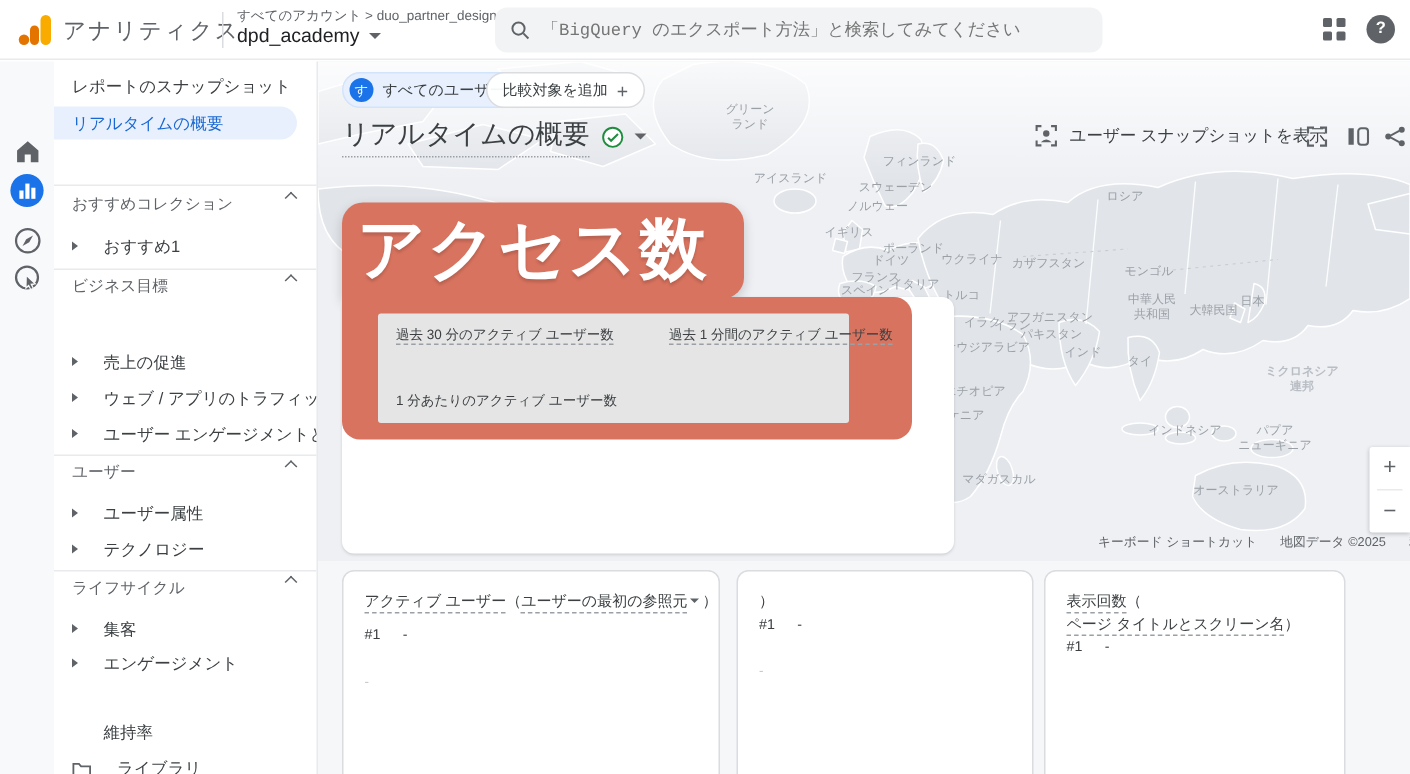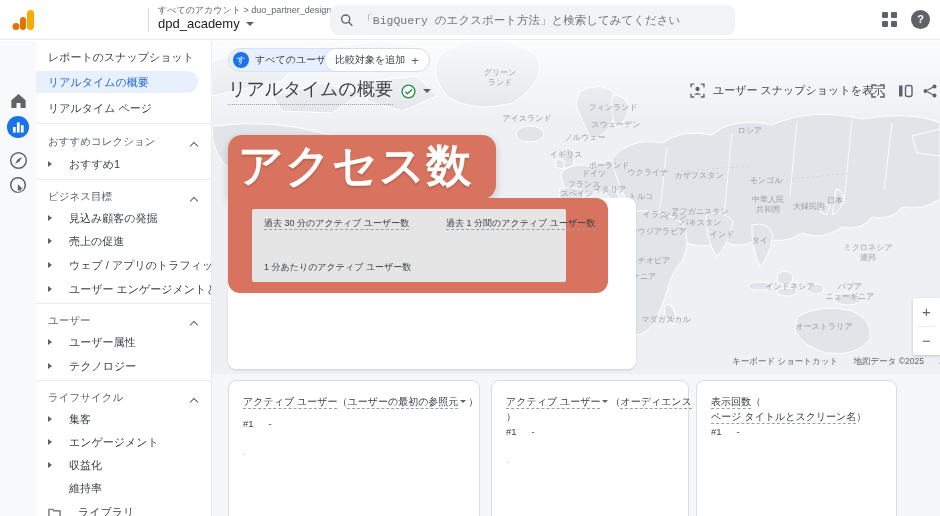--- a/index.html
+++ b/index.html
@@ -30,21 +30,21 @@
   #rail { position:absolute; left:0; top:41px; width:36px; height:475px; background:#f8f9fa; z-index:40; }
   .rail-icon { position:absolute; left:6px; width:24px; height:24px; display:flex; align-items:center;
     justify-content:center; cursor:pointer; }
 
   
   #sidebar { position:absolute; left:36px; top:41px; width:176px; height:475px; background:#fff;
     border-right:1px solid #e8eaed; z-index:40; overflow:hidden; }
   .nav-item { position:absolute; left:0; width:100%; height:22px; display:flex; align-items:center;
     padding-left:12px; font-size:11px; color:#3c4043; font-weight:500; cursor:pointer; white-space:nowrap; }
   .nav-item.active { background:#e8f0fe; color:#1967d2; border-radius:0 16px 16px 0; width:162px; }
-  .nav-section { position:absolute; left:0; width:100%; height:20px; display:flex; align-items:flex-end;
+  .nav-section { position:absolute; left:0; width:100%; height:20px; display:flex; align-items:flex-start;
     padding:0 14px 0 12px; font-size:10.5px; color:#5f6368; cursor:pointer; }
   .nav-section .chev-up { margin-left:auto; }
   .chev-up { width:6px; height:6px; border-top:1.5px solid #5f6368; border-right:1.5px solid #5f6368;
     transform:rotate(-45deg); display:inline-block; }
   .nav-child { position:absolute; left:0; width:100%; height:22px; display:flex; align-items:center;
     padding-left:12px; gap:17px; font-size:11px; color:#3c4043; font-weight:500; cursor:pointer; white-space:nowrap; }
   .tri-right { width:0; height:0; border-top:3.5px solid transparent; border-bottom:3.5px solid transparent;
     border-left:4.5px solid #5f6368; display:inline-block; flex:none; }
   .tri-right.hidden { visibility:hidden; }
   .side-divider { position:absolute; left:0; width:176px; height:1px; background:#e8eaed; }
@@ -116,20 +116,21 @@
 </style>
 </head>
 <body>
 
 <div id="header">
   <svg id="logo" viewBox="0 0 24 22">
     <rect x="15" y="1" width="7" height="20" rx="3.5" fill="#f9ab00"></rect>
     <rect x="8" y="8" width="6" height="13" rx="3" fill="#e37400"></rect>
     <circle cx="4" cy="17.5" r="3.5" fill="#e37400"></circle>
   </svg>
+  <div id="app-title">アナリティクス</div>
   <div id="header-divider"></div>
   <div id="breadcrumb">すべてのアカウント &gt; duo_partner_design</div>
   <div id="account-row">
     <span>dpd_academy</span>
     <span class="caret-down"></span>
   </div>
   <div id="search-bar">
     <svg width="14" height="14" viewBox="0 0 14 14">
       <circle cx="6" cy="6" r="4.3" fill="none" stroke="#5f6368" stroke-width="1.4"></circle>
       <line x1="9.4" y1="9.4" x2="13" y2="13" stroke="#5f6368" stroke-width="1.4"></line>
@@ -173,43 +174,36 @@
   </div>
 </div>
 
 <div id="sidebar">
   <div class="nav-item" style="top:5px">
       <span>レポートのスナップショット</span>
     </div>
   <div class="nav-item active" style="top:30px">
       <span>リアルタイムの概要</span>
     </div>
-  <div class="nav-item" style="top:56px">
-      <span>リアルタイム ページ</span>
-    </div>
 
   <div class="side-divider" style="top:82px"></div>
   <div class="nav-section" style="top:88px">
     <span>おすすめコレクション</span>
     <span class="chev-up"></span>
   </div>
   <div class="nav-child" style="top:112px">
     <span class="tri-right"></span>
     <span>おすすめ1</span>
   </div>
 
   <div class="side-divider" style="top:138px"></div>
   <div class="nav-section" style="top:143px">
     <span>ビジネス目標</span>
     <span class="chev-up"></span>
   </div>
-  <div class="nav-child" style="top:166px">
-    <span class="tri-right"></span>
-    <span>見込み顧客の発掘</span>
-  </div>
   <div class="nav-child" style="top:189px">
     <span class="tri-right"></span>
     <span>売上の促進</span>
   </div>
   <div class="nav-child" style="top:213px">
     <span class="tri-right"></span>
     <span>ウェブ / アプリのトラフィック...</span>
   </div>
   <div class="nav-child" style="top:237px">
     <span class="tri-right"></span>
@@ -235,24 +229,20 @@
     <span>ライフサイクル</span>
     <span class="chev-up"></span>
   </div>
   <div class="nav-child" style="top:367px">
     <span class="tri-right"></span>
     <span>集客</span>
   </div>
   <div class="nav-child" style="top:390px">
     <span class="tri-right"></span>
     <span>エンゲージメント</span>
-  </div>
-  <div class="nav-child" style="top:413px">
-    <span class="tri-right"></span>
-    <span>収益化</span>
   </div>
   <div class="nav-child" style="top:436px">
     <span class="tri-right hidden"></span>
     <span>維持率</span>
   </div>
   <div class="nav-child" style="top:460px">
     <svg width="13" height="11" viewBox="0 0 14 11" style="flex:none">
       <path d="M1 2 h4 l1.5 1.8 H13 V10 H1 Z" fill="none" stroke="#5f6368" stroke-width="1.3"></path>
     </svg>
     <span>ライブラリ</span>
@@ -323,21 +313,21 @@
         <path d="M470,130 L540,125"></path>
           <path d="M560,140 L640,132"></path>
       </g>
     </svg>
     <div id="map-fade"></div>
 
     <span class="map-label" style="left:288px;top:37px">グリーン
 ランド</span>
     <span class="map-label" style="left:315px;top:78px">アイスランド</span>
     <span class="map-label" style="left:401px;top:67px">フィンランド</span>
-    <span class="map-label" style="left:404px;top:84px">スウェーデン</span>
+    <span class="map-label" style="left:385px;top:84px">スウェーデン</span>
     <span class="map-label" style="left:373px;top:97px">ノルウェー</span>
     <span class="map-label" style="left:354px;top:114px">イギリス</span>
     <span class="map-label" style="left:397px;top:125px">ポーランド</span>
     <span class="map-label" style="left:382px;top:133px">ドイツ</span>
     <span class="map-label" style="left:436px;top:132px">ウクライナ</span>
     <span class="map-label" style="left:372px;top:144px">フランス</span>
     <span class="map-label" style="left:398px;top:149px">イタリア</span>
     <span class="map-label" style="left:365px;top:153px">スペイン</span>
     <span class="map-label" style="left:538px;top:90px">ロシア</span>
     <span class="map-label" style="left:487px;top:135px">カザフスタン</span>
@@ -449,23 +439,20 @@
       </div>
       <div class="rank-row">
         <span>#1</span>
         <span>-</span>
       </div>
       <div class="ph">-</div>
     </div>
 
     <div class="b-card" style="left:279px;width:198px">
       <div class="hline">
-        <span class="dashed-u">アクティブ ユーザー</span><span class="caret-mini"></span><span>（</span><span class="dashed-u">オーディエンス</span>
-      </div>
-      <div class="hline">
         <span>）</span>
       </div>
       <div class="rank-row" style="margin-top:2px">
         <span>#1</span>
         <span>-</span>
       </div>
       <div class="ph">-</div>
     </div>
 
     <div class="b-card" style="left:484px;width:201px">

